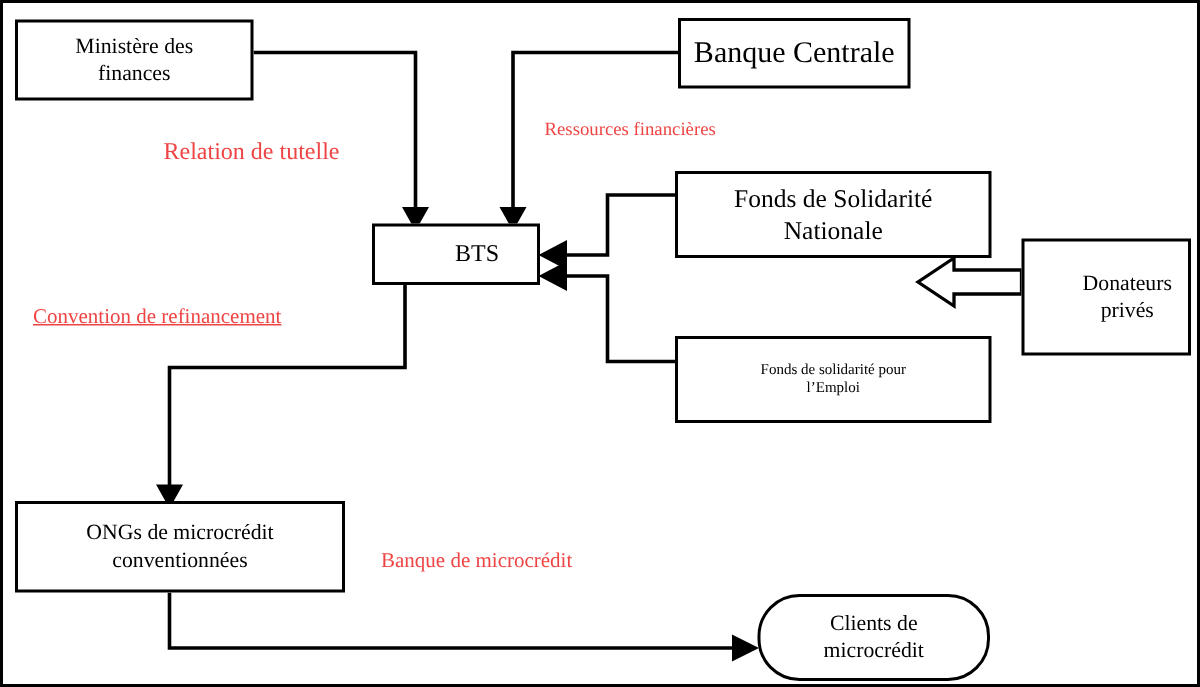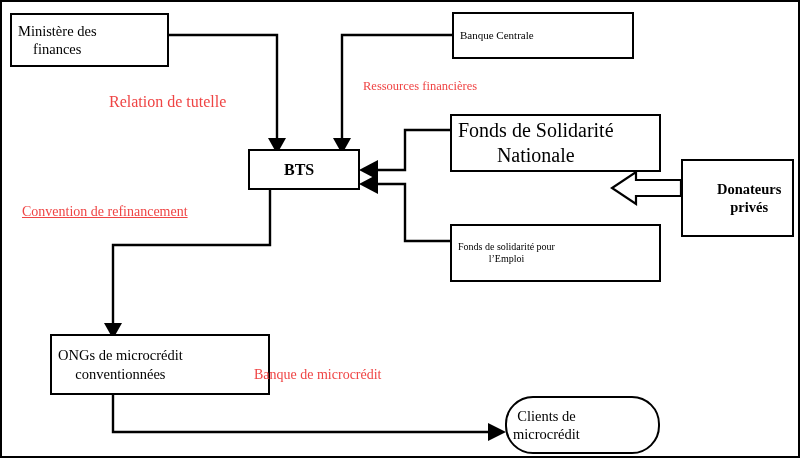--- a/index.html
+++ b/index.html
@@ -23,31 +23,32 @@
     width: 800px; height: 458px;
     pointer-events: none;
   }
   .node {
     position: absolute;
     border: 2px solid #000000;
     background: #ffffff;
     box-sizing: border-box;
     display: flex;
     align-items: center;
+    justify-content: center;
     text-align: center;
     line-height: 1.25;
     color: #000000;
   }
   .node-label {
     display: block;
     white-space: pre-line;
     padding: 0 6px;
   }
   .node.bold .node-label {
-    font-weight: bold;
+    font-weight: normal;
     margin-left: 28px;
   }
   .edge-label {
     position: absolute;
     color: #ef4444;
     white-space: nowrap;
     line-height: 1;
   }
 </style>
 </head>
@@ -90,44 +91,44 @@
       <polyline points="111,393 111,430 489,430" fill="none" stroke="#000" stroke-width="2.4"></polyline>
       <polygon points="504,430 486,421 486,439" fill="#000"></polygon>
     </g>
   </svg>
 
   <div class="node" style="left:8px; top:11px; width:159px; height:54px; font-size:14.5px;">
     <span class="node-label">Ministère des
 finances</span>
   </div>
 
-  <div class="node" style="left:450px; top:10px; width:182px; height:47px; font-size:11px;">
+  <div class="node" style="left:450px; top:10px; width:155px; height:47px; font-size:20px;">
     <span class="node-label">Banque Centrale</span>
   </div>
 
   <div class="node bold" style="left:246px; top:147px; width:112px; height:41px; font-size:16px;">
     <span class="node-label">BTS</span>
   </div>
 
-  <div class="node" style="left:448px; top:112px; width:211px; height:58px; font-size:20px;">
+  <div class="node" style="left:448px; top:112px; width:211px; height:58px; font-size:17px;">
     <span class="node-label">Fonds de Solidarité
 Nationale</span>
   </div>
 
   <div class="node" style="left:448px; top:222px; width:211px; height:58px; font-size:10px;">
     <span class="node-label">Fonds de solidarité pour
 l’Emploi</span>
   </div>
 
   <div class="node bold" style="left:679px; top:157px; width:113px; height:78px; font-size:14.5px;">
     <span class="node-label">Donateurs
 privés</span>
   </div>
 
-  <div class="node" style="left:8px; top:332px; width:220px; height:61px; font-size:14.5px;margin-left:40px;">
+  <div class="node" style="left:8px; top:332px; width:220px; height:61px; font-size:14.5px;">
     <span class="node-label">ONGs de microcrédit
 conventionnées</span>
   </div>
 
   <div class="node" style="left:503px; top:394px; width:155px; height:58px; font-size:14.5px;border-radius:28px;">
     <span class="node-label">Clients de
 microcrédit</span>
   </div>
 
   <div class="edge-label" style="left:107px; top:92px; font-size:16px;">Relation de tutelle</div>

